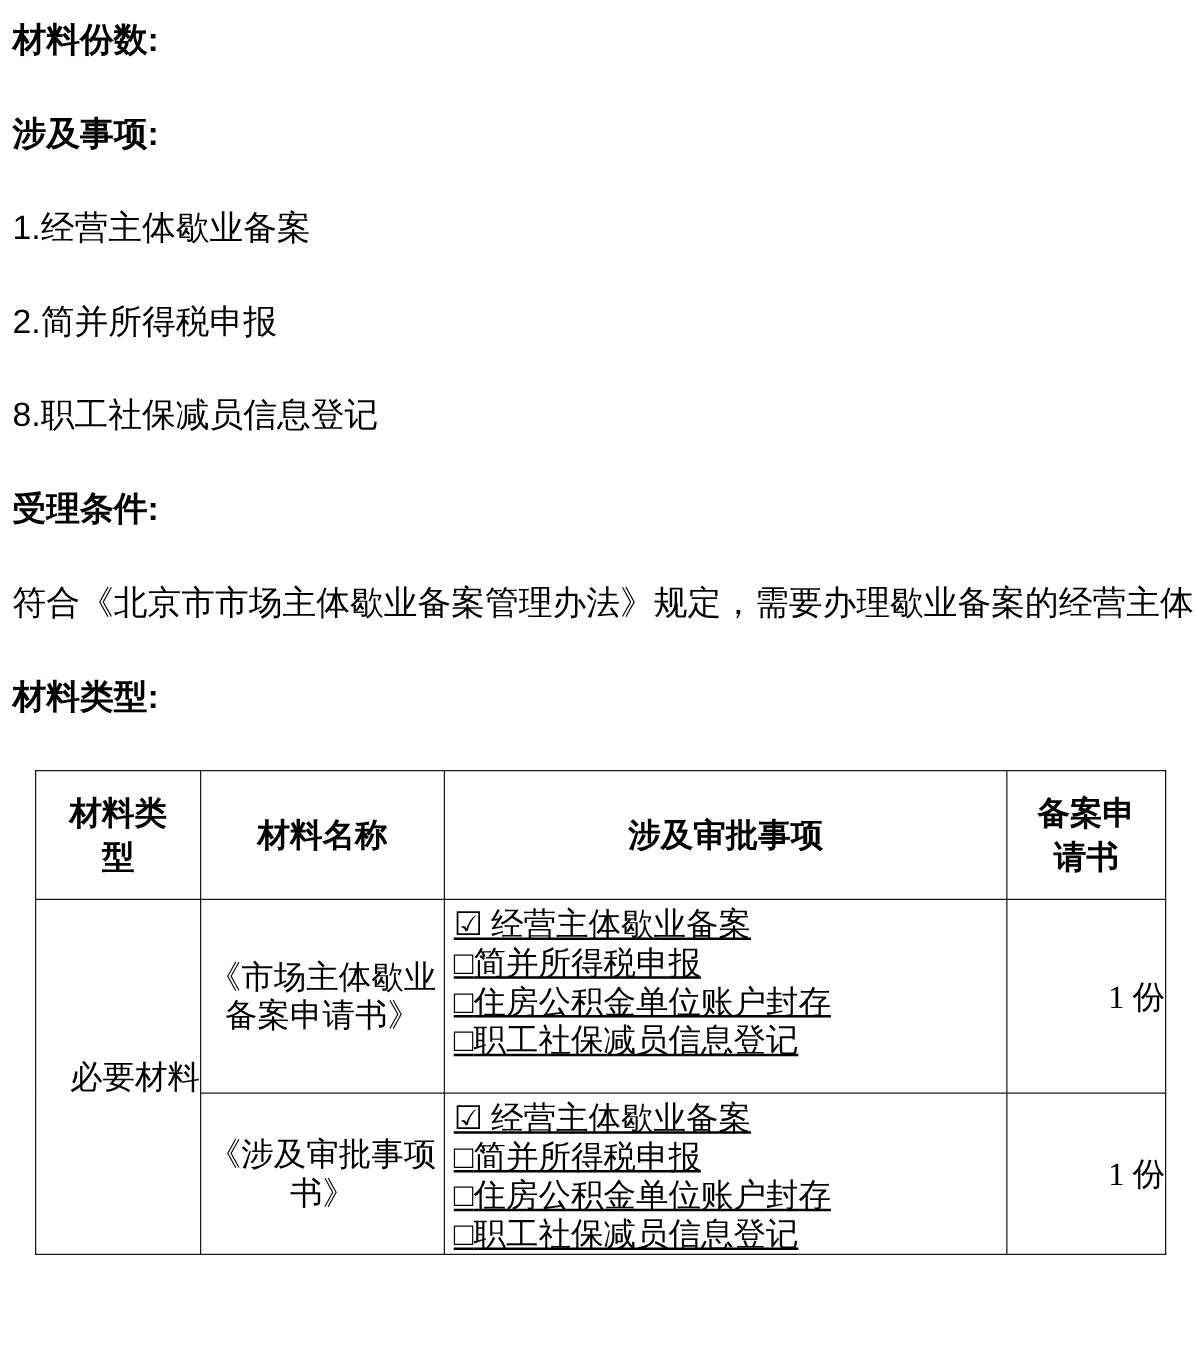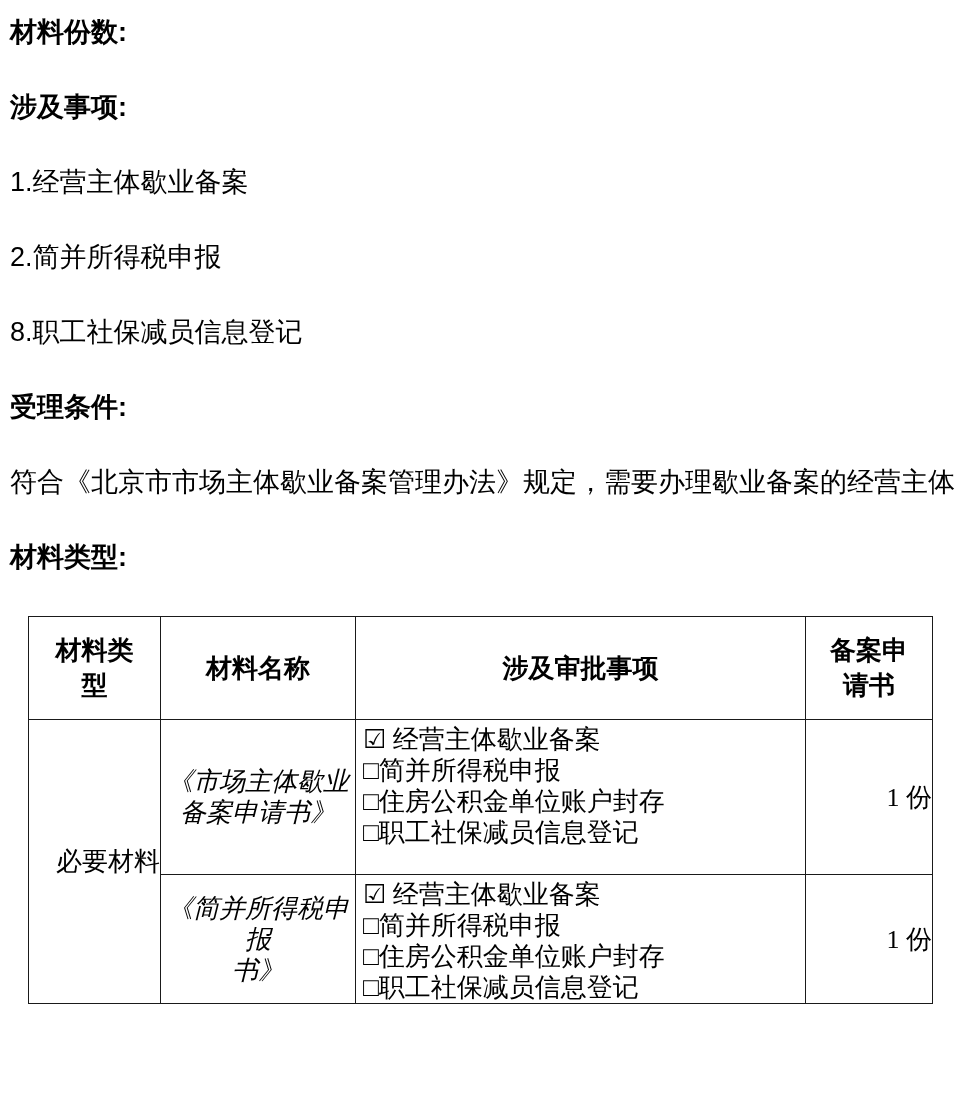--- a/index.html
+++ b/index.html
@@ -50,26 +50,26 @@
   td.type-cell {
     text-align: right;
     vertical-align: middle;
     line-height: 31px;
   }
   td.name-cell {
     text-align: center;
     vertical-align: middle;
     line-height: 31px;
     padding: 0 4px;
-    font-style: italic;
   }
   td.items-cell {
     vertical-align: top;
     padding: 4px 6px 0 7px;
     line-height: 31px;
+    text-decoration: underline;
   }
   td.items-cell .item { white-space: pre; }
   td.count-cell {
     text-align: right;
     vertical-align: middle;
     line-height: 31px;
   }
 </style>
 </head>
 <body>
@@ -113,21 +113,21 @@
         <td class="items-cell">
           <div class="item"><span>☑</span><span> 经营主体歇业备案</span></div>
           <div class="item"><span>□</span><span>简并所得税申报</span></div>
           <div class="item"><span>□</span><span>住房公积金单位账户封存</span></div>
           <div class="item"><span>□</span><span>职工社保减员信息登记</span></div>
         </td>
         <td class="count-cell">1 份</td>
       </tr>
       <tr class="row-2">
         <td class="name-cell">
-          <div>《简并所得税申报</div>
+          <div>《涉及审批事项</div>
           <div>书》</div>
         </td>
         <td class="items-cell">
           <div class="item"><span>☑</span><span> 经营主体歇业备案</span></div>
           <div class="item"><span>□</span><span>简并所得税申报</span></div>
           <div class="item"><span>□</span><span>住房公积金单位账户封存</span></div>
           <div class="item"><span>□</span><span>职工社保减员信息登记</span></div>
         </td>
         <td class="count-cell">1 份</td>
       </tr>

